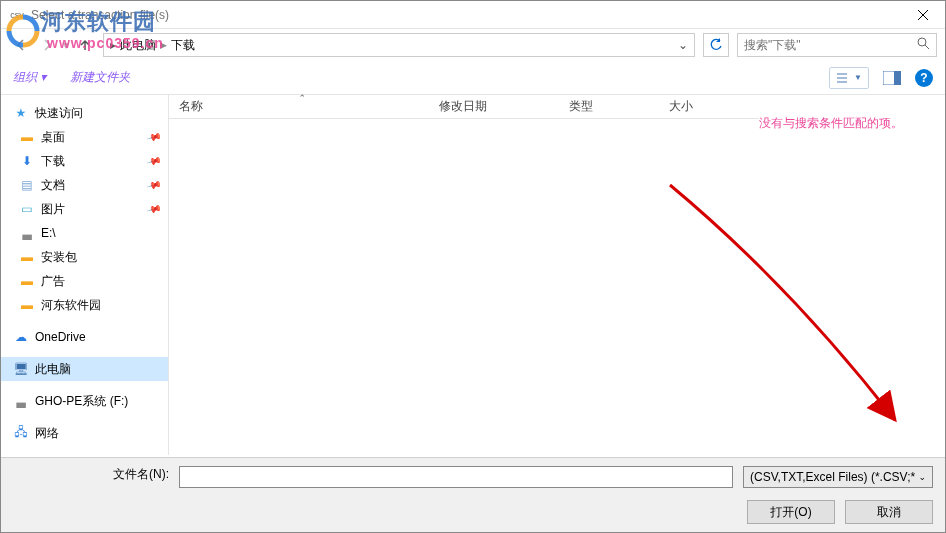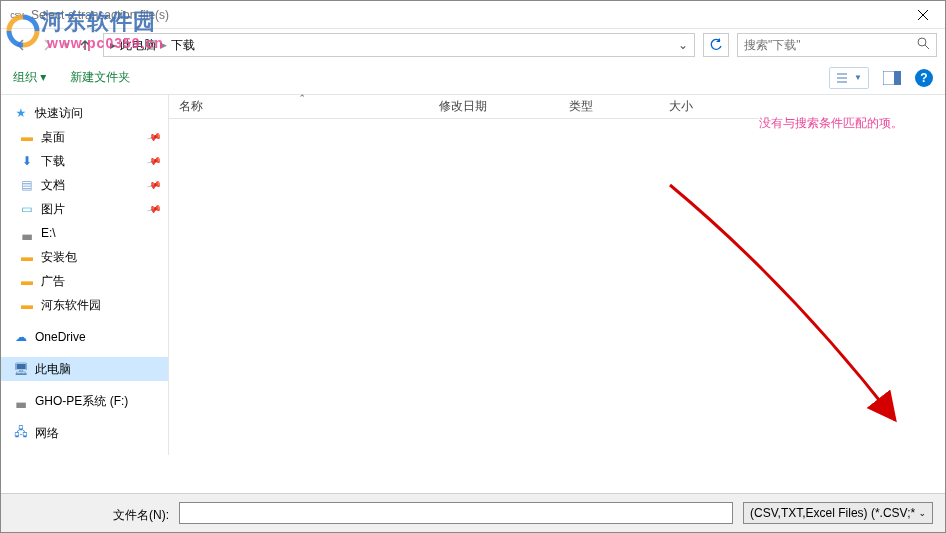--- a/index.html
+++ b/index.html
@@ -15,21 +15,21 @@
     .nav-btn.sep { width:10px; color:#bbb; }
     .breadcrumb { flex: 1; height: 24px; border: 1px solid #ccc; display: flex; align-items: center; padding: 0 6px; gap: 4px; margin: 0 6px 0 4px; font-size: 12px; background:#fff; }
     .breadcrumb .arrow { color: #888; font-size:9px; }
     .bc-drop { margin-left:auto; color:#555; }
     .refresh-btn { width: 26px; height: 24px; border: 1px solid #ccc; display:flex; align-items:center; justify-content:center; color:#0066cc; }
     .search-box { width: 200px; height: 24px; border: 1px solid #ccc; display: flex; align-items: center; padding: 0 6px; margin-left: 6px; }
     .search-box input { border: none; outline: none; flex: 1; font-size: 12px; color:#777; }
     .search-icon { color: #666; }
     
     .toolbar { height: 34px; display: flex; align-items: center; padding: 0 12px; border-bottom: 1px solid #e5e5e5; background: #fff; }
-    .tool-link { color: #15803d; font-size: 12px; margin-right: 24px; cursor: pointer; }
+    .tool-link { color: #8b5cf6; font-size: 12px; margin-right: 24px; cursor: pointer; font-style: italic; }
     .tool-right { margin-left: auto; display: flex; align-items: center; gap: 10px; }
     .tool-icon { width: 26px; height: 22px; display: flex; align-items: center; justify-content: center; color:#4a7ab5; cursor:pointer; }
     .tool-icon.view { border:1px solid #c5d5e5; border-radius:2px; width:40px; justify-content:space-around; padding:0 3px;}
     .tool-icon.help { color:#fff; background:#0078d7; border-radius:50%; width:18px; height:18px; font-size:12px; font-weight:bold; }
     
     .main { display: flex; height: 360px; }
     .sidebar { width: 168px; border-right: 1px solid #e5e5e5; padding: 6px 0; overflow-y: auto; }
     .side-item { display: flex; align-items: center; height: 24px; padding: 0 8px 0 18px; cursor: pointer; gap: 6px; font-size: 12px; position:relative; }
     .side-item.top { padding-left: 12px; }
     .side-item.selected { background: #cde8ff; }
@@ -42,21 +42,21 @@
     .col-headers > div { display: flex; align-items: center; padding: 0 10px; border-right: 1px solid transparent; }
     .c-name { width: 260px; position:relative; }
     .c-name .sort { position:absolute; left:50%; top:-2px; font-size:9px; color:#666;}
     .c-date { width: 130px; text-align: center; }
     .c-type { width: 100px; }
     .c-size { width: 100px; }
     .empty-msg { text-align: center; color: #ec4899; padding-top: 20px; font-size: 12px; }
     .arrow-annot { position:absolute; pointer-events:none; }
     
     .bottom-bar { position: absolute; bottom: 0; left: 0; right: 0; background: #f0f0f0; border-top: 1px solid #d0d0d0; padding: 8px 12px 8px 12px; }
-    .fn-row { display: flex; align-items: flex-end; gap: 10px; }
+    .fn-row { display: flex; align-items: flex-start; gap: 10px; }
     .fn-label { font-size: 12px; margin-left: 100px; }
     .fn-input { flex: 1; height: 22px; border: 1px solid #888; background: #fff; padding: 0 4px; }
     .filter-select { width: 190px; height: 22px; border: 1px solid #888; background: #eaeaea; display: flex; align-items: center; justify-content: space-between; padding: 0 6px; font-size: 12px; }
     .btn-row { display: flex; justify-content: flex-end; gap: 10px; margin-top: 12px; }
     .dlg-btn { width: 88px; height: 24px; border: 1px solid #adadad; background: #e1e1e1; font-size: 12px; cursor: pointer; display:flex; align-items:center; justify-content:center; }
     
     .watermark { position: absolute; top: 6px; left: 2px; pointer-events: none; opacity: 0.88; z-index:50; }
     .wm-name { font-size: 22px; font-weight: bold; color: #3c6fb5; letter-spacing: 1px; margin-left:38px; }
     .wm-url { font-size: 14px; color: #ec4899; font-weight: bold; margin-left:44px; margin-top:-2px; letter-spacing:1px;}
     .wm-logo { position:absolute; top:4px; left:0; }
@@ -237,13 +237,17 @@
 
 <div class="bottom-bar">
   <div class="fn-row">
     <span class="fn-label">文件名(N):</span>
     <input class="fn-input" style="">
     <div class="filter-select">
       <span>(CSV,TXT,Excel Files) (*.CSV;*</span>
       <span style="font-size:9px">⌄</span>
     </div>
   </div>
+  <div class="btn-row">
+    <div class="dlg-btn">打开(O)</div>
+    <div class="dlg-btn">取消</div>
+  </div>
 </div>
 
 </body></html>

